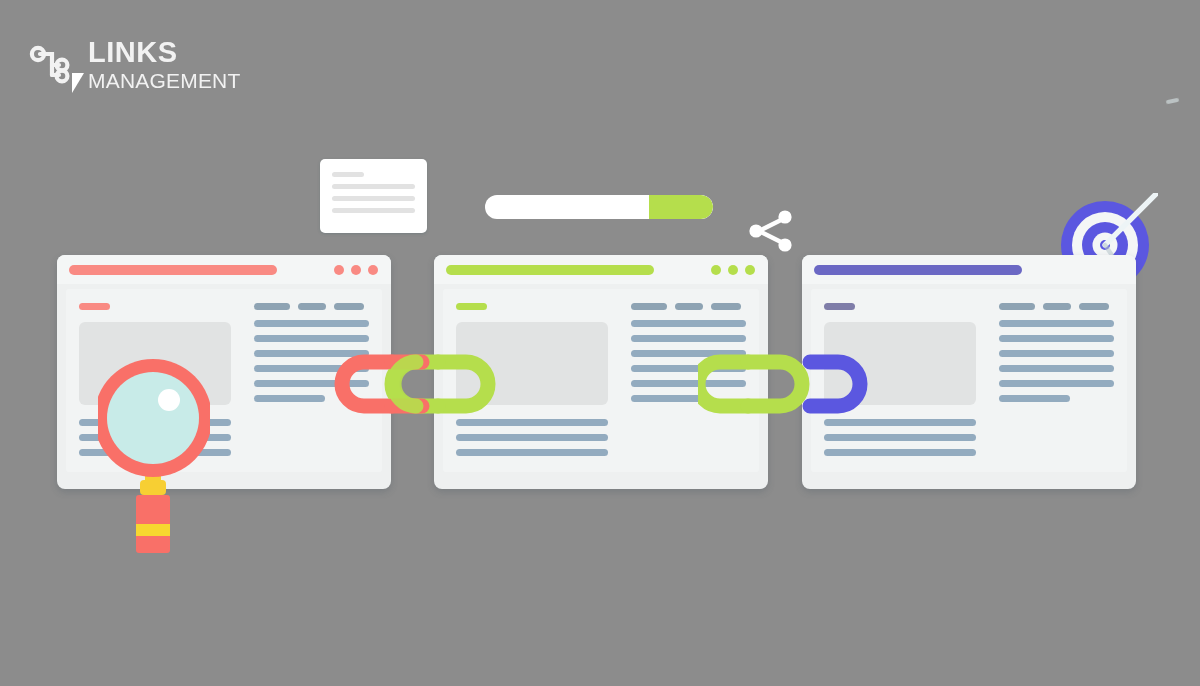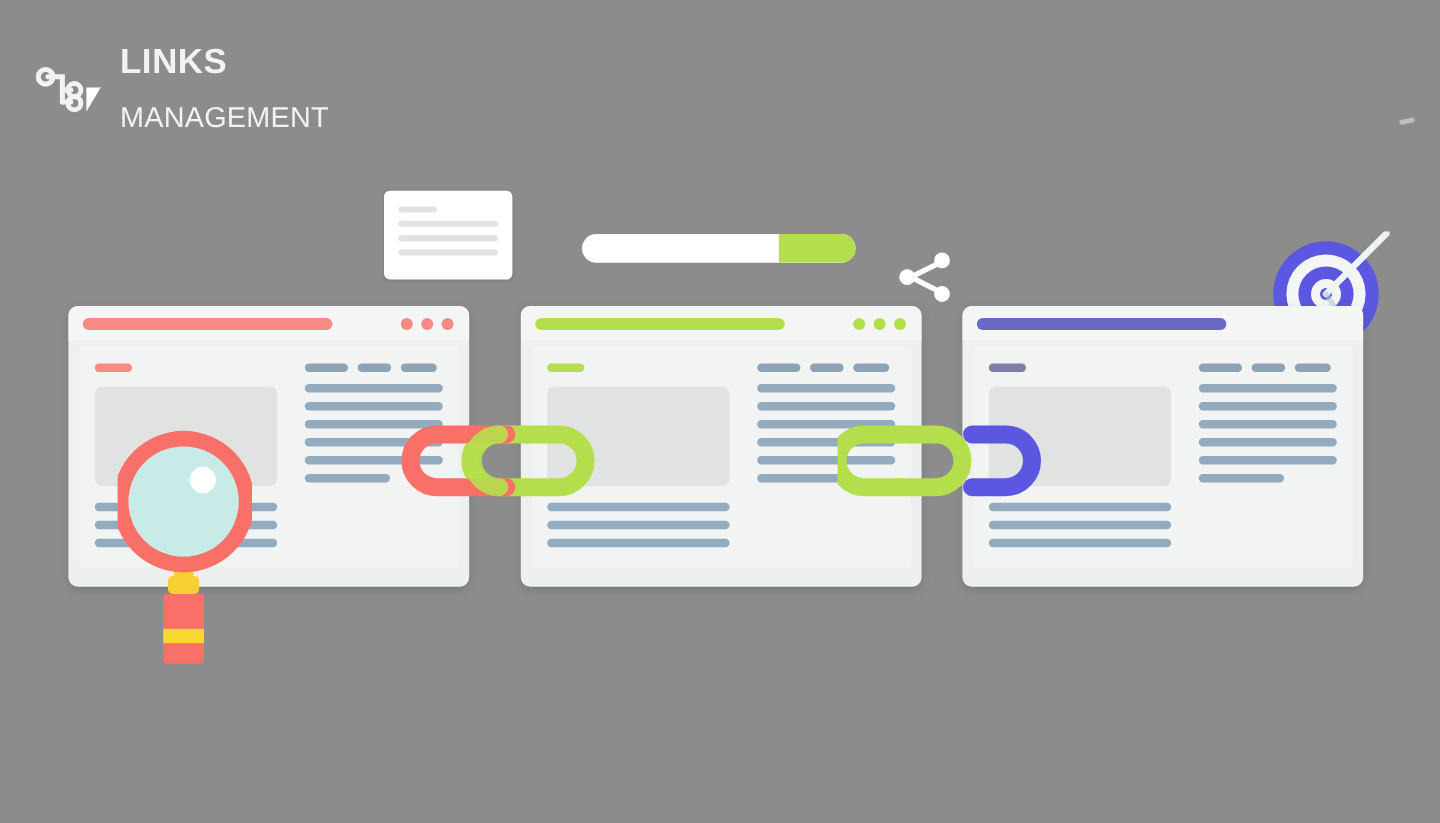--- a/index.html
+++ b/index.html
@@ -21,44 +21,44 @@
     overflow: hidden;
   }
 
   
   .logo {
     position: absolute;
     left: 28px;
     top: 38px;
     display: flex;
     align-items: center;
-    gap: 24px;
+    gap: 12px;
   }
   .logo-mark {
     width: 48px;
     height: 48px;
     flex: none;
     display: block;
   }
   .logo-text {
     display: flex;
     flex-direction: column;
     line-height: 1;
     color: #f2f2f2;
   }
   .logo-line1 {
     font-size: 29px;
     font-weight: bold;
     letter-spacing: 0.5px;
   }
   .logo-line2 {
-    font-size: 24px;
+    font-size: 21px;
     font-weight: normal;
     letter-spacing: 0.2px;
-    margin-top: 20px;
+    margin-top: 3px;
   }
 
   
   .speck {
     position: absolute;
     left: 1166px;
     top: 99px;
     width: 13px;
     height: 4px;
     background: rgba(225,238,240,0.55);

